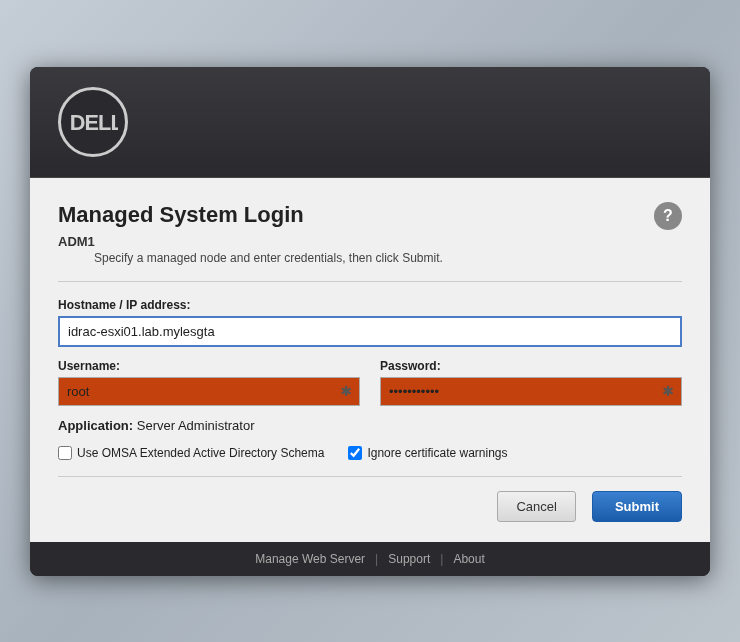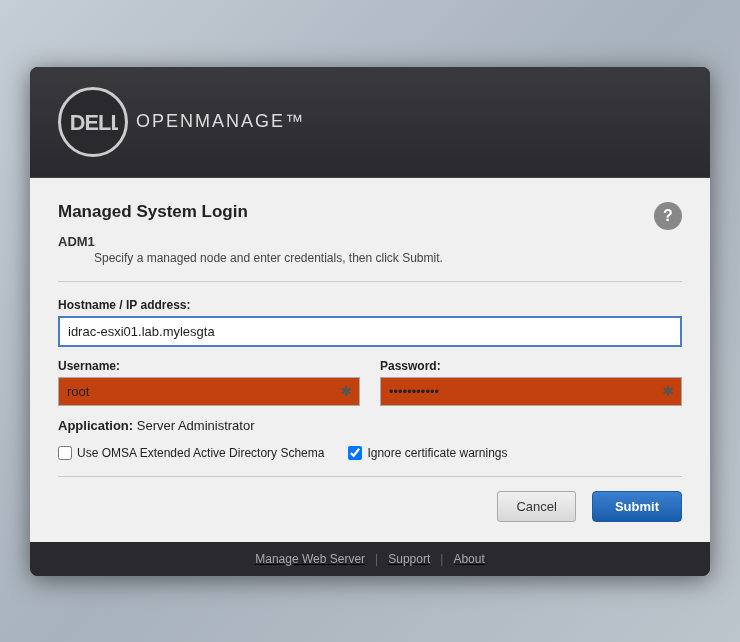--- a/index.html
+++ b/index.html
@@ -26,21 +26,21 @@
       border-radius: 8px;
       overflow: hidden;
       box-shadow: 0 4px 24px rgba(0,0,0,0.5);
     }
     
     .header {
       background: linear-gradient(180deg, #3a3a3e 0%, #2a2a2e 100%);
       padding: 20px 28px;
       display: flex;
       align-items: center;
-      gap: 8px;
+      gap: 20px;
       border-bottom: 1px solid #444;
       text-align: right;
     }
     .dell-logo {
       width: 70px;
       height: 70px;
       border-radius: 50%;
       border: 3px solid #ccc;
       display: flex;
       align-items: center;
@@ -63,21 +63,21 @@
       background: #f0f0f0;
       padding: 24px 28px 20px 28px;
     }
     .title-row {
       display: flex;
       align-items: flex-start;
       justify-content: space-between;
       margin-bottom: 4px;
     }
     .page-title {
-      font-size: 17px;
+      font-size: 22px;
       font-weight: bold;
       color: #222;
     }
     .help-icon {
       width: 28px;
       height: 28px;
       border-radius: 50%;
       background: #888;
       color: white;
       display: flex;
@@ -211,21 +211,20 @@
       font-weight: bold;
     }
     
     .footer {
       background: #2a2a2e;
       padding: 10px 28px;
       display: flex;
       align-items: center;
       justify-content: center;
       gap: 0;
-      text-decoration: underline;
     }
     .footer-link {
       color: #aaa;
       font-size: 12px;
       text-decoration: none;
       cursor: pointer;
     }
     .footer-sep {
       color: #666;
       font-size: 12px;
@@ -237,21 +236,20 @@
 
 <div class="outer-bg">
   <div class="dialog">
 
     <div class="header">
       <div class="dell-logo">
         <svg viewBox="0 0 60 36" fill="none" xmlns="http://www.w3.org/2000/svg">
           <text x="2" y="28" font-family="Arial" font-weight="bold" font-size="26" fill="#ccc" letter-spacing="-1">DELL</text>
         </svg>
       </div>
-      <div class="brand-name">OPENMANAGE™</div>
     </div>
 
     <div class="body">
       <div class="title-row">
         <div class="page-title">Managed System Login</div>
         <div class="help-icon">?</div>
       </div>
       <div class="system-name">ADM1</div>
       <div class="subtitle">Specify a managed node and enter credentials, then click Submit.</div>
 

